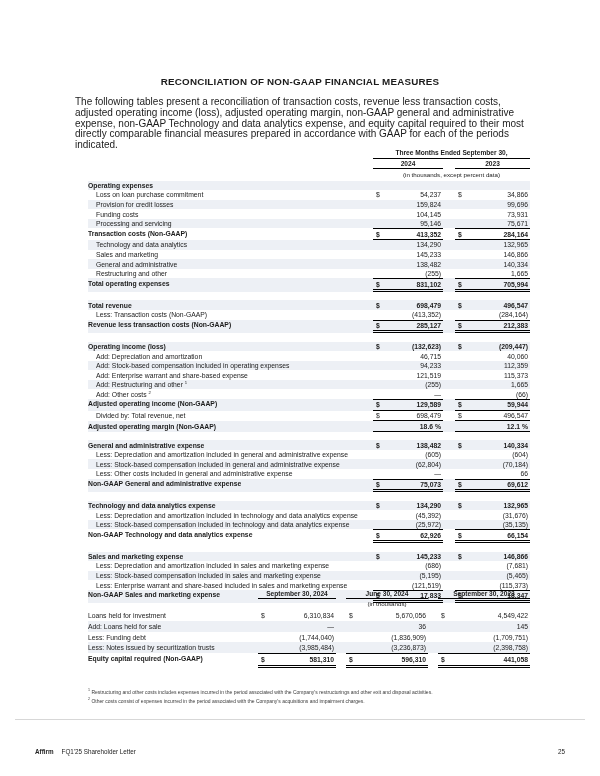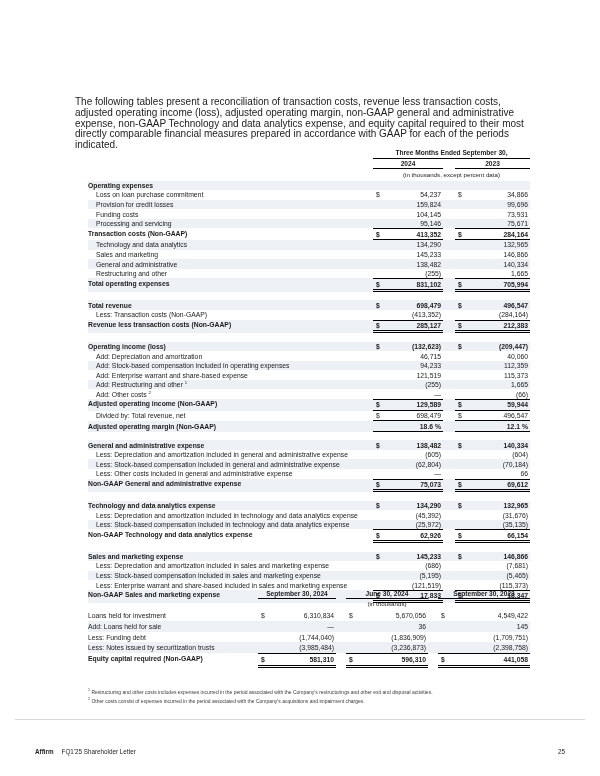--- a/index.html
+++ b/index.html
@@ -62,20 +62,21 @@
     border:none;border-top:1px solid #d7d7d7;margin:0;}
   .footer{position:absolute;top:748px;left:35px;right:35px;display:flex;
     justify-content:space-between;align-items:baseline;font-size:6.3px;color:#222;}
   .footer .brand{font-weight:bold;margin-right:8px;}
 </style>
 </head>
 <body>
 
 <div class="page">
 
+  <div class="title">RECONCILIATION OF NON-GAAP FINANCIAL MEASURES</div>
 
   <div class="intro">The following tables present a reconciliation of transaction costs, revenue less transaction costs, adjusted operating income (loss), adjusted operating margin, non-GAAP general and administrative expense, non-GAAP Technology and data analytics expense, and equity capital required to their most directly comparable financial measures prepared in accordance with GAAP for each of the periods indicated.</div>
 
   <div class="t1">
     <div class="hdr-span">Three Months Ended September 30,</div>
     <div class="hdr-years">
       <div class="hy y1">2024</div>
       <div class="hy y2">2023</div>
     </div>
     <div class="hdr-note">(in thousands, except percent data)</div>

